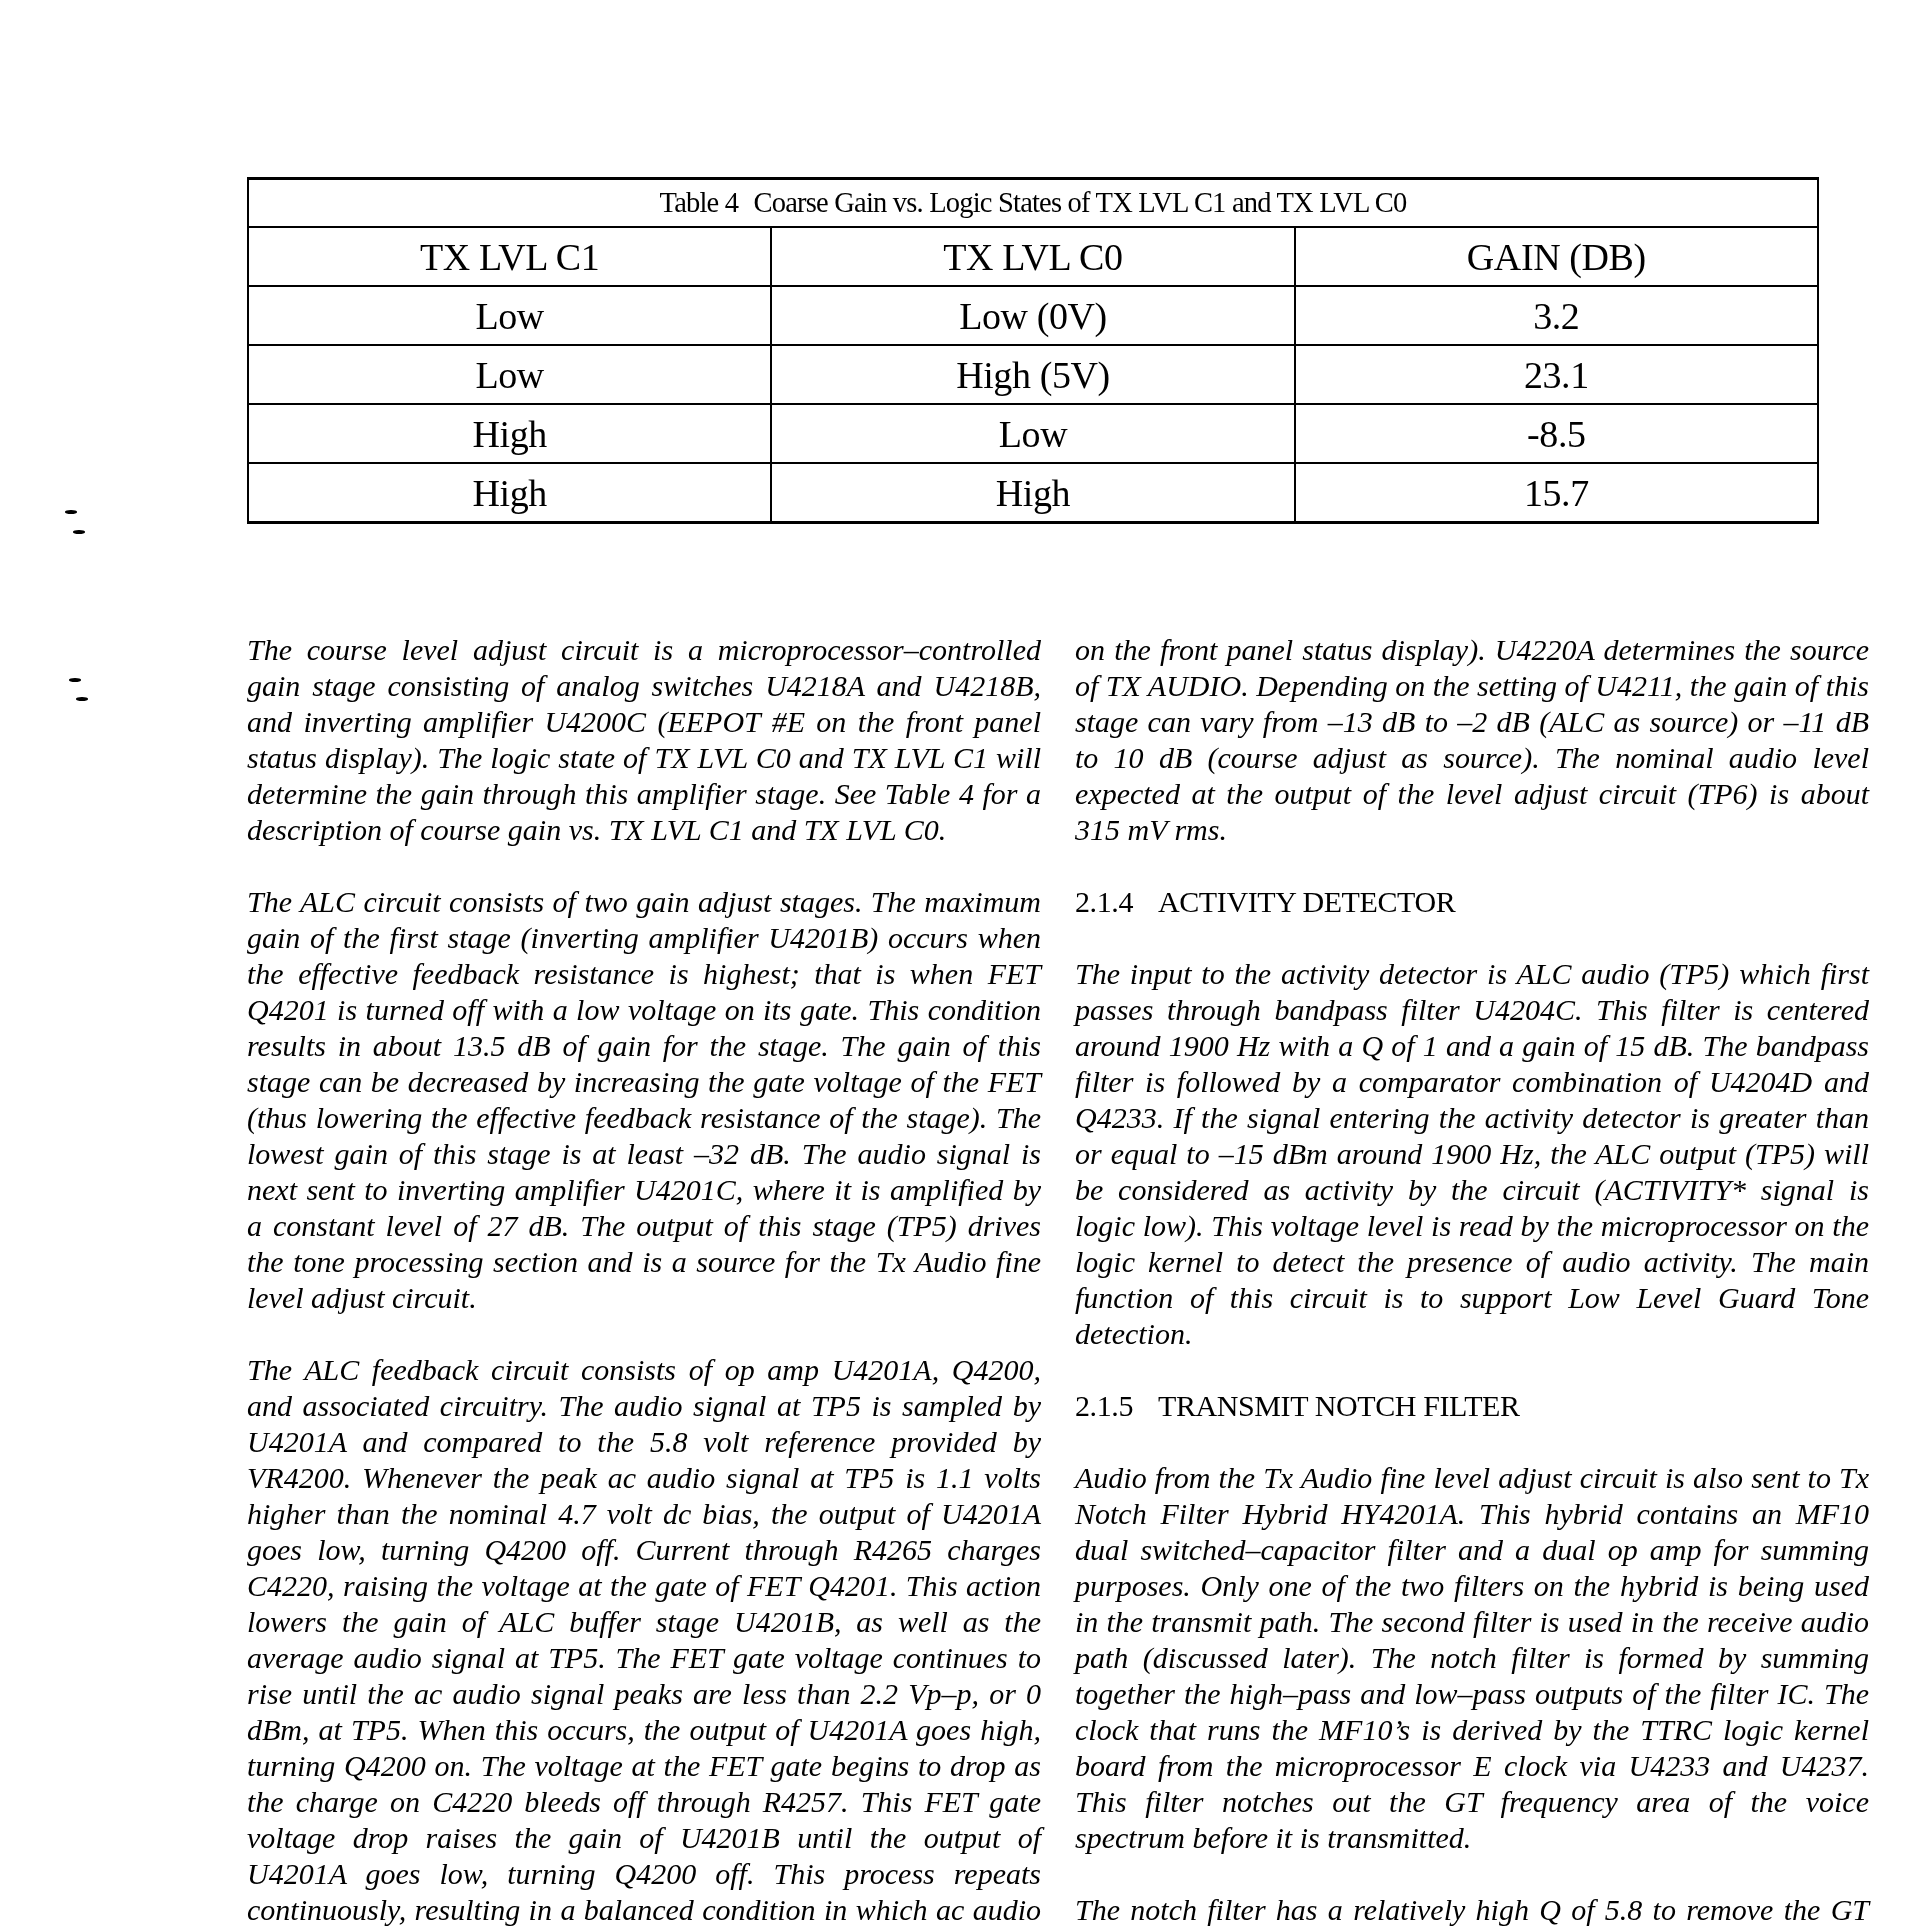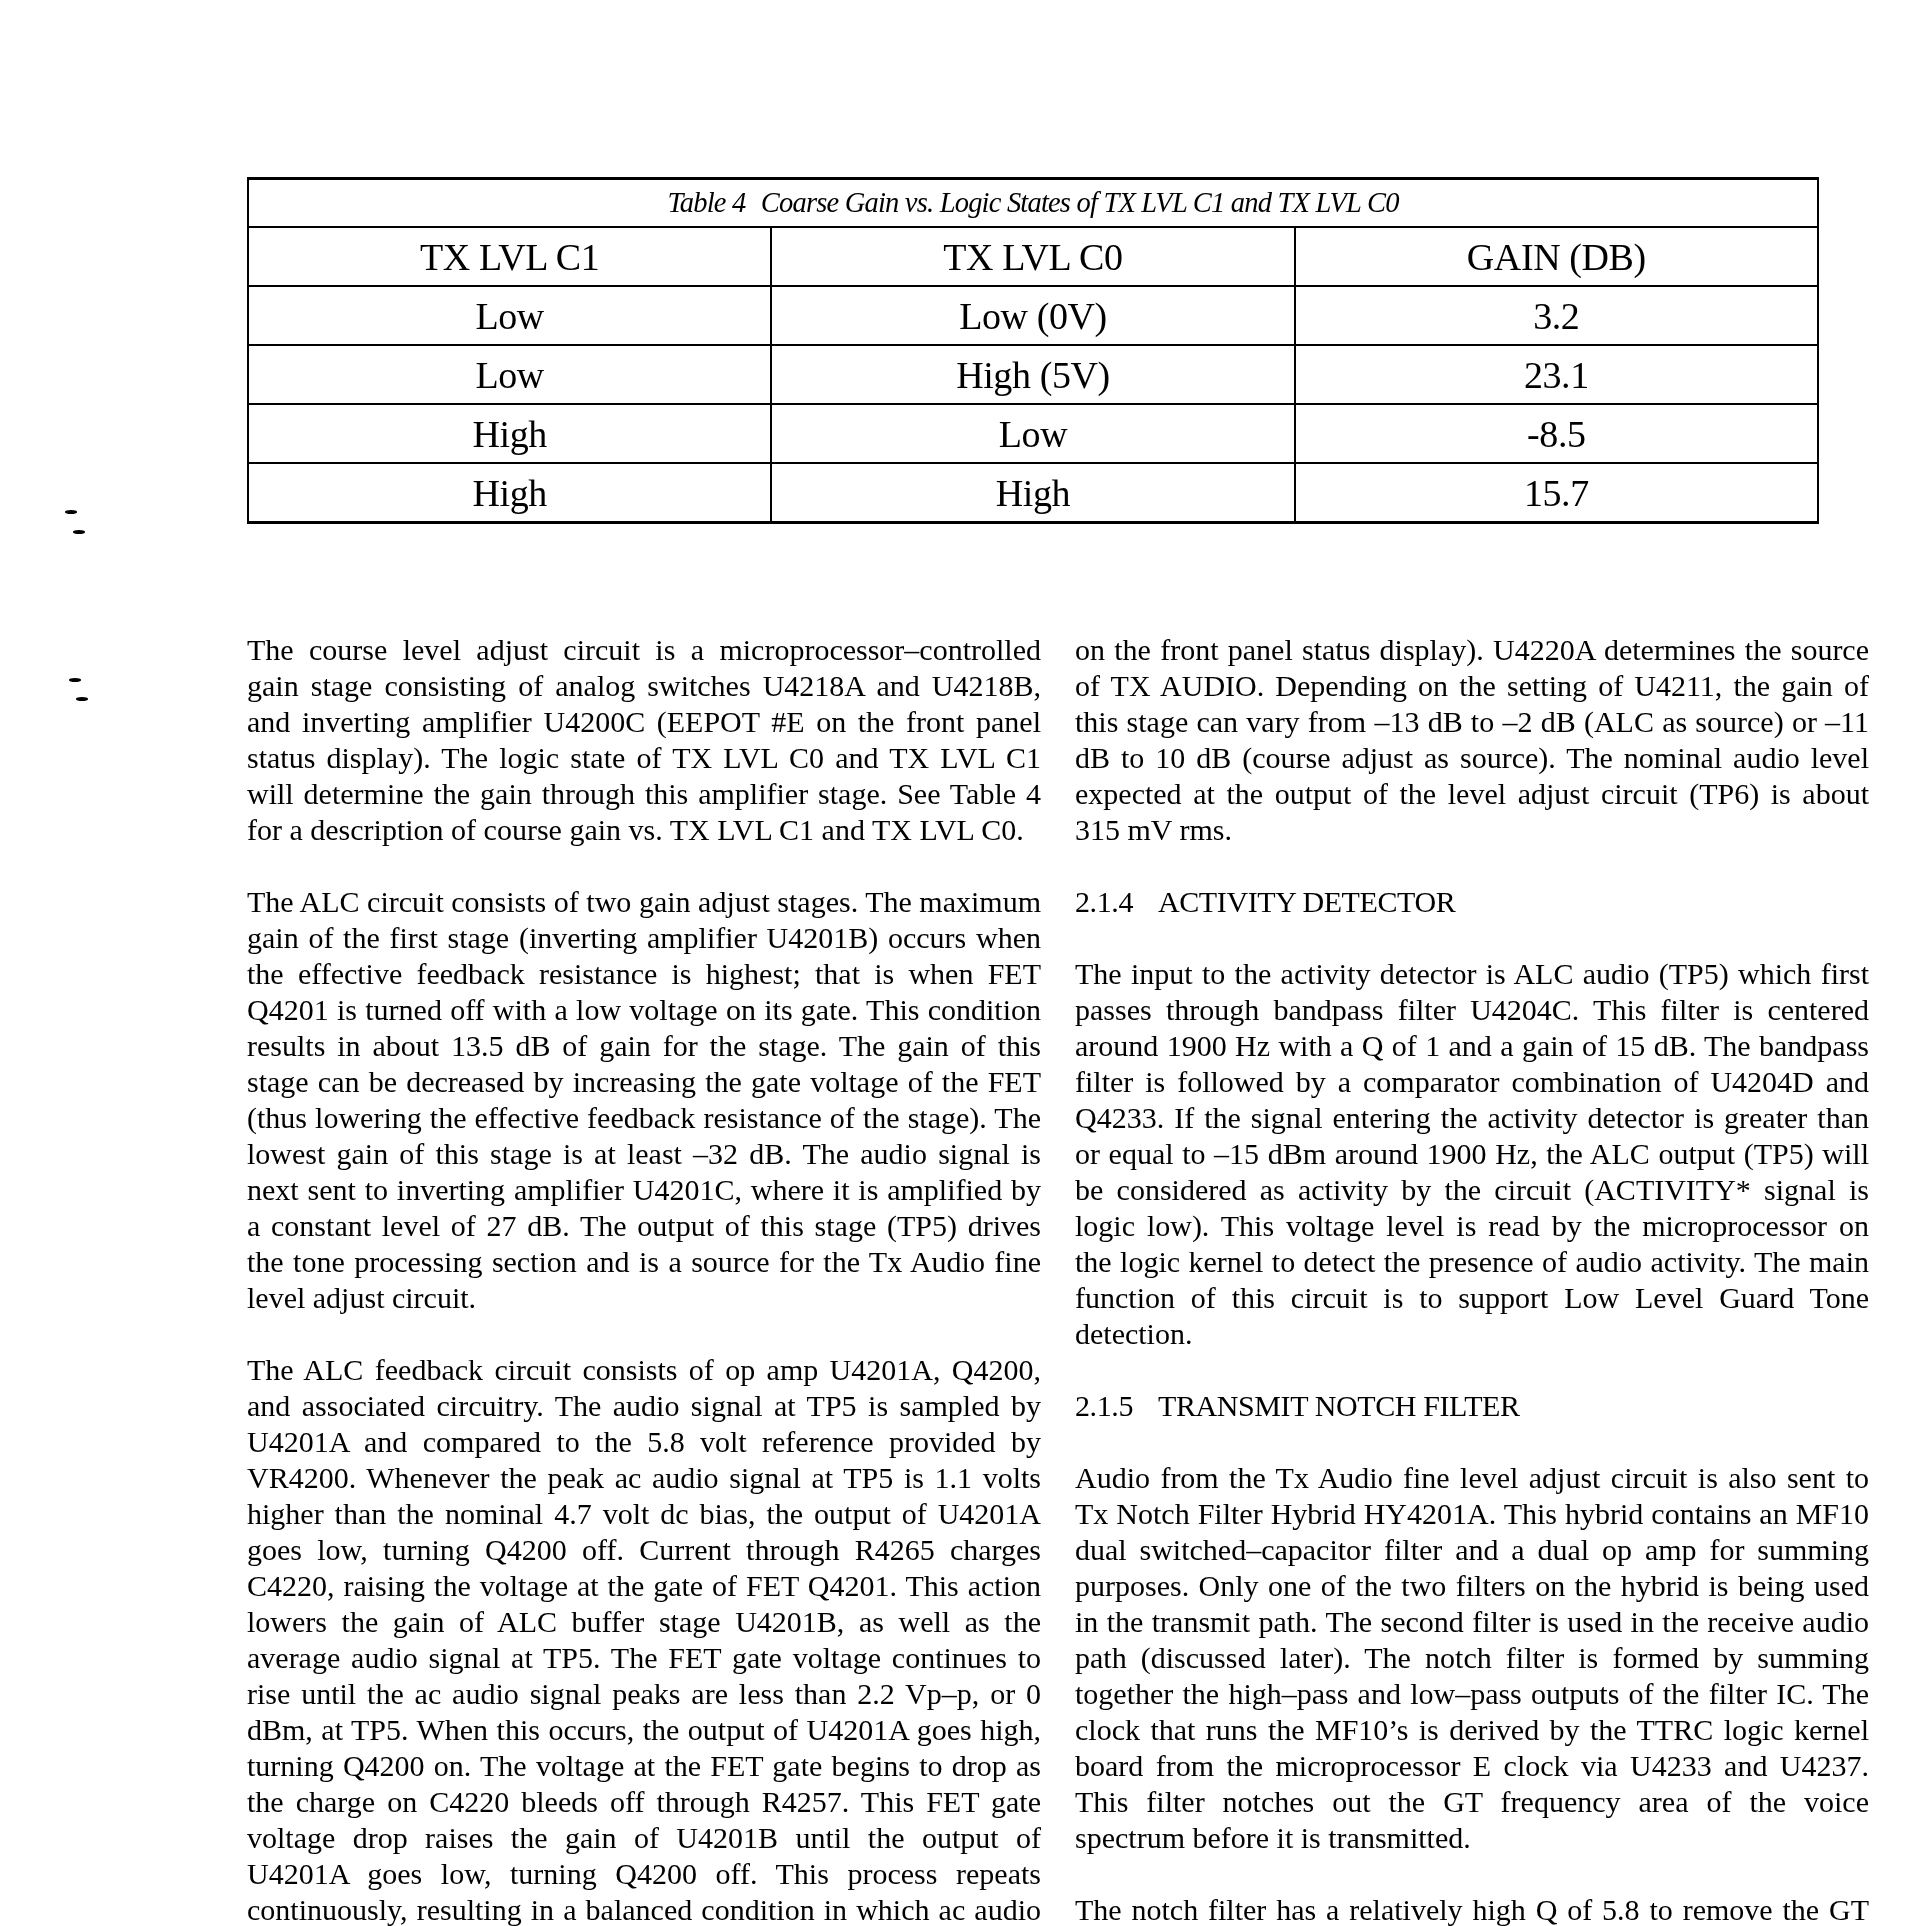--- a/index.html
+++ b/index.html
@@ -11,30 +11,30 @@
   .header .rules-left { position: absolute; left: 0; top: 4.6px; width: 1260px; height: 27px; }
   .header .rules-right { position: absolute; left: 1529px; top: 3.1px; width: 46px; height: 27px; }
   .rule { position: absolute; left: 0; right: 0; height: 3.5px; background: #000; }
   .rule.r1 { top: 0; } .rule.r2 { top: 7px; } .rule.r3 { top: 14px; }
   .header .title { position: absolute; left: 1267px; top: 0; font-family: "Liberation Sans", "DejaVu Sans", sans-serif; font-weight: bold; font-size: 30px; line-height: 37px; letter-spacing: -0.8px; white-space: nowrap; }
 
   
   .table-wrap { position: absolute; left: 247px; top: 177px; width: 1572px; }
   table.gain { border-collapse: collapse; width: 100%; table-layout: fixed; }
   table.gain td, table.gain th { border: 2.3px solid #000; text-align: center; font-weight: normal; padding: 0; }
-  table.gain .caption-cell { height: 46px; font-style: italic; font-size: 28.5px; letter-spacing: -0.8px; border-top-width: 3.5px; text-align: center; }
+  table.gain .caption-cell { height: 46px; font-size: 28.5px; letter-spacing: -0.8px; border-top-width: 3.5px; text-align: center; }
   table.gain .caption-cell .tnum { margin-right: 15.4px; }
   table.gain th, table.gain td.cell { height: 57px; font-size: 38px; letter-spacing: -0.4px; margin-top: 32px; }
   table.gain tr.last td { border-bottom-width: 3.5px; }
 
   
   .col { position: absolute; top: 632px; width: 794px; font-size: 30px; line-height: 36px; text-align: justify; }
   .col.left { left: 247px; }
   .col.right { left: 1075px; }
-  .col p { margin: 0 0 36px 0; }
+  .col p { margin: 0 0 36px 0; font-style: italic; }
   .col h3 { margin: 0 0 36px 0; font-size: 30px; font-weight: normal; line-height: 36px; letter-spacing: -0.4px; }
   .col h3 .num { display: inline-block; width: 83px; }
 
   
   .footer { position: absolute; top: 2423px; left: 0; width: 1938px; font-size: 25.4px; line-height: 31px; }
 
   
   .mark { position: absolute; width: 11.6px; height: 3.5px; background: #000; border-radius: 50%; }
 </style>
 </head>

